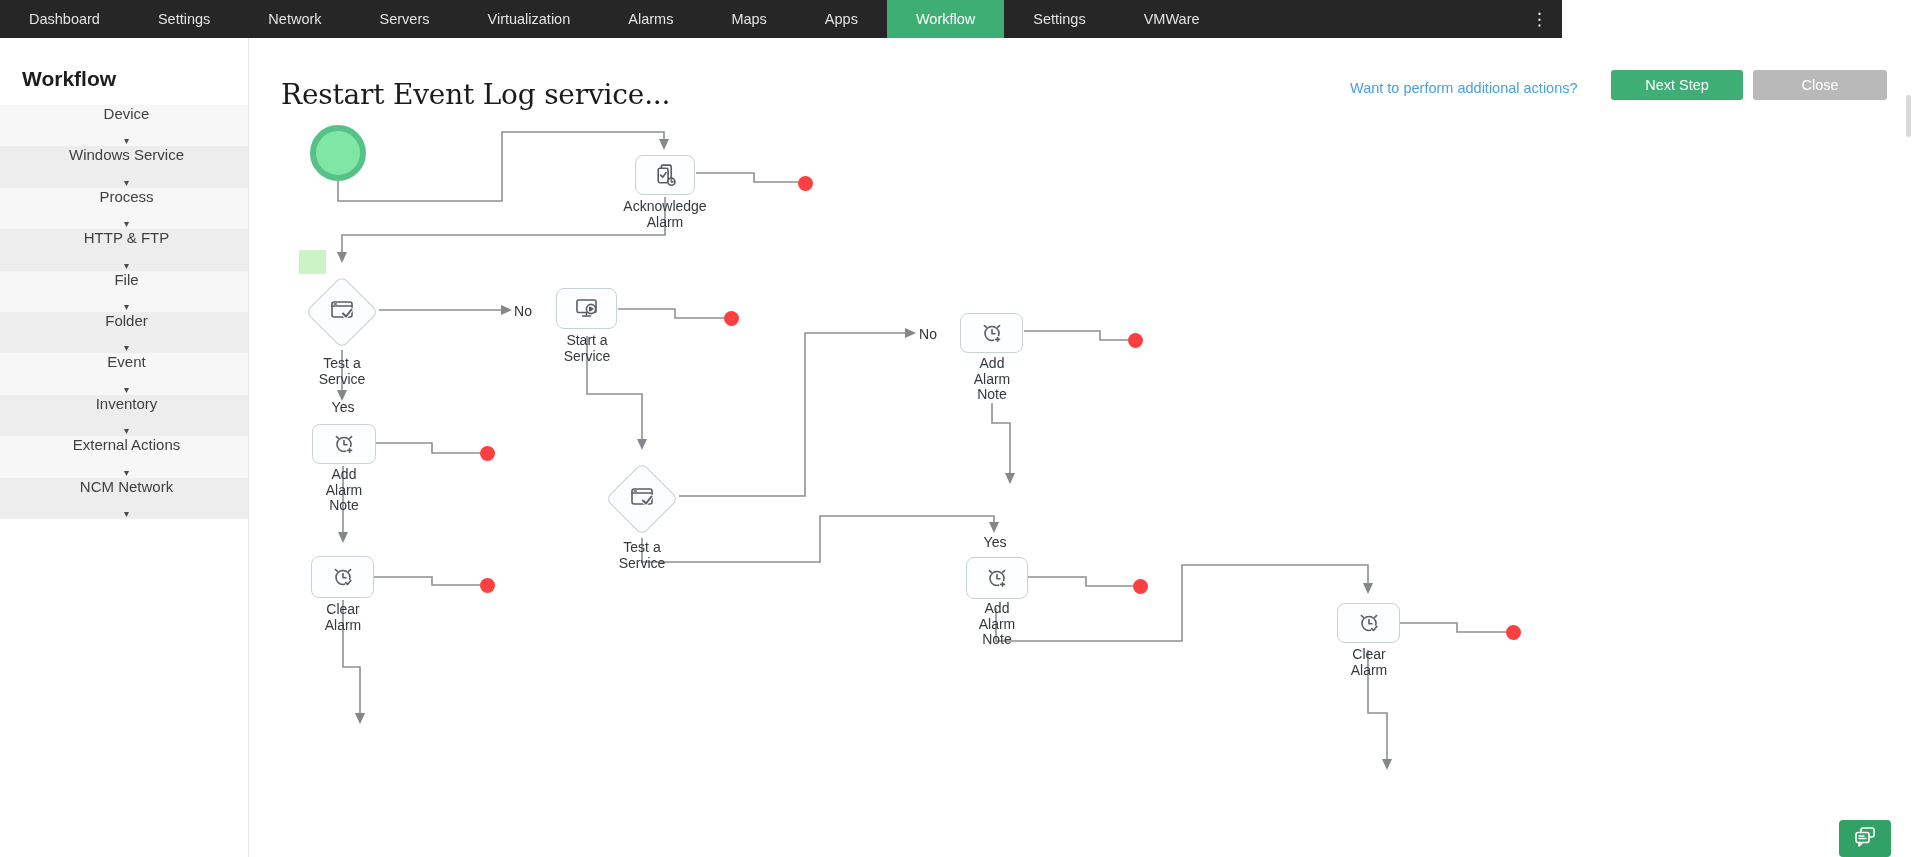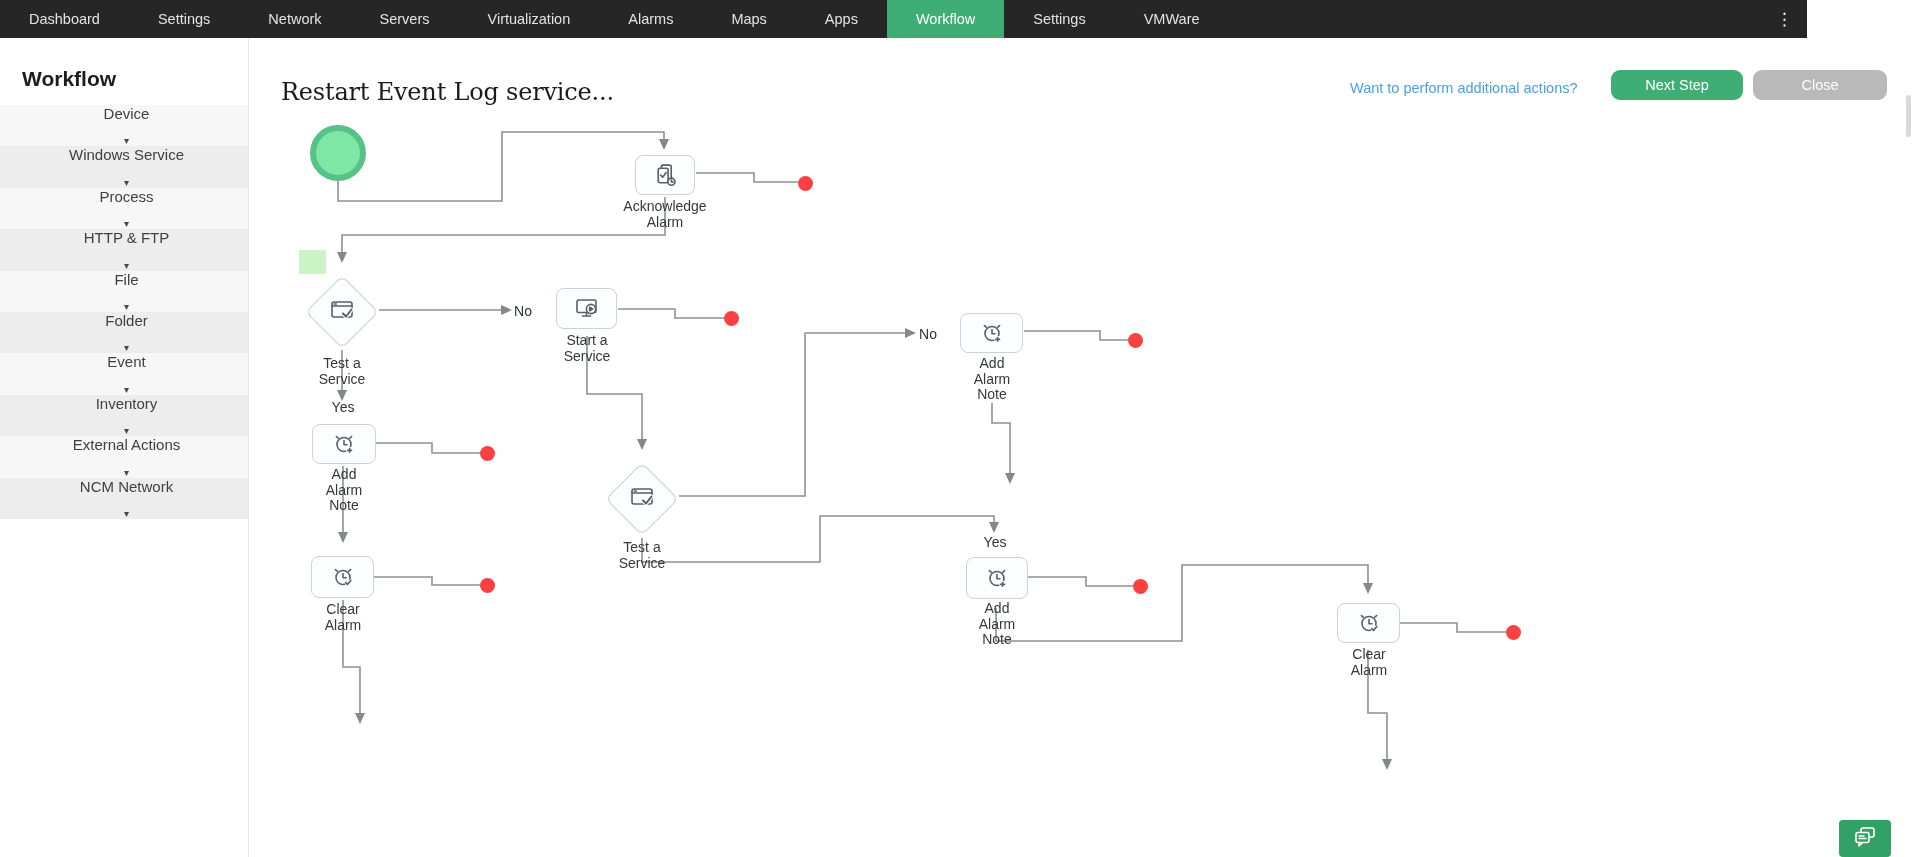--- a/index.html
+++ b/index.html
@@ -3,21 +3,21 @@
 <meta charset="utf-8">
 <style>
   html,body{margin:0;padding:0;}
   body{
     width:1913px;height:857px;position:relative;overflow:hidden;
     background:#ffffff;font-family:"Liberation Sans",sans-serif;
     -webkit-font-smoothing:antialiased;
   }
   
   .nav{
-    position:absolute;top:0;left:0;width:1807px;height:38px;
+    position:absolute;top:0;left:0;width:1562px;height:38px;
     background:var(--nav-bg,#262626);display:flex;align-items:stretch;z-index:40;
   }
   .nav-item{
     display:flex;align-items:center;padding:0 29px;color:#e3e3e3;
     font-size:14.5px;cursor:pointer;white-space:nowrap;
   }
   .nav-item.active{background:var(--accent-green,#3fae74);color:#fff;}
   .nav-spacer{flex:1;}
   .nav-dots{display:flex;align-items:center;padding:0 14px;color:#ffffff;font-size:17px;cursor:pointer;}
   
@@ -33,28 +33,28 @@
     height:41.4px;display:flex;align-items:center;justify-content:space-between;
     padding:0 17px 0 22px;font-size:15px;color:#3f3f3f;cursor:pointer;box-sizing:border-box;flex-direction:column;
   }
   .side-item:nth-child(odd){background:#f7f7f7;}
   .side-item:nth-child(even){background:#ededed;}
   .caret{font-size:10px;color:#4a4a4a;line-height:1;}
   
   .page-title{
     position:absolute;left:281px;top:78px;z-index:20;
     font-family:"DejaVu Serif","Liberation Serif",serif;
-    font-size:24px;color:#1b1b1b;letter-spacing:-0.2px;
+    font-size:28px;color:#1b1b1b;letter-spacing:-0.2px;
   }
   .actions-link{
     position:absolute;left:1350px;top:80px;z-index:20;
     font-size:14.5px;color:var(--link-blue,#4a9fe2);cursor:pointer;white-space:nowrap;
   }
   .btn{
-    position:absolute;top:70px;height:30px;z-index:20;border:none;border-radius:9px;
+    position:absolute;top:70px;height:30px;z-index:20;border:none;border-radius:3px;
     color:#ffffff;font-size:14.5px;font-family:"Liberation Sans",sans-serif;
     display:flex;align-items:center;justify-content:center;cursor:pointer;
   }
   .btn-next{left:1611px;width:132px;background:var(--accent-green,#3fae74);}
   .btn-close{left:1753px;width:134px;background:var(--close-gray,#b9b9b9);}
   
   .edges{position:absolute;top:0;left:0;z-index:5;pointer-events:none;}
   .edges path{fill:none;stroke:var(--line-gray,#8d9194);stroke-width:1.6;}
   .node{position:absolute;z-index:8;}
   .node-box{

